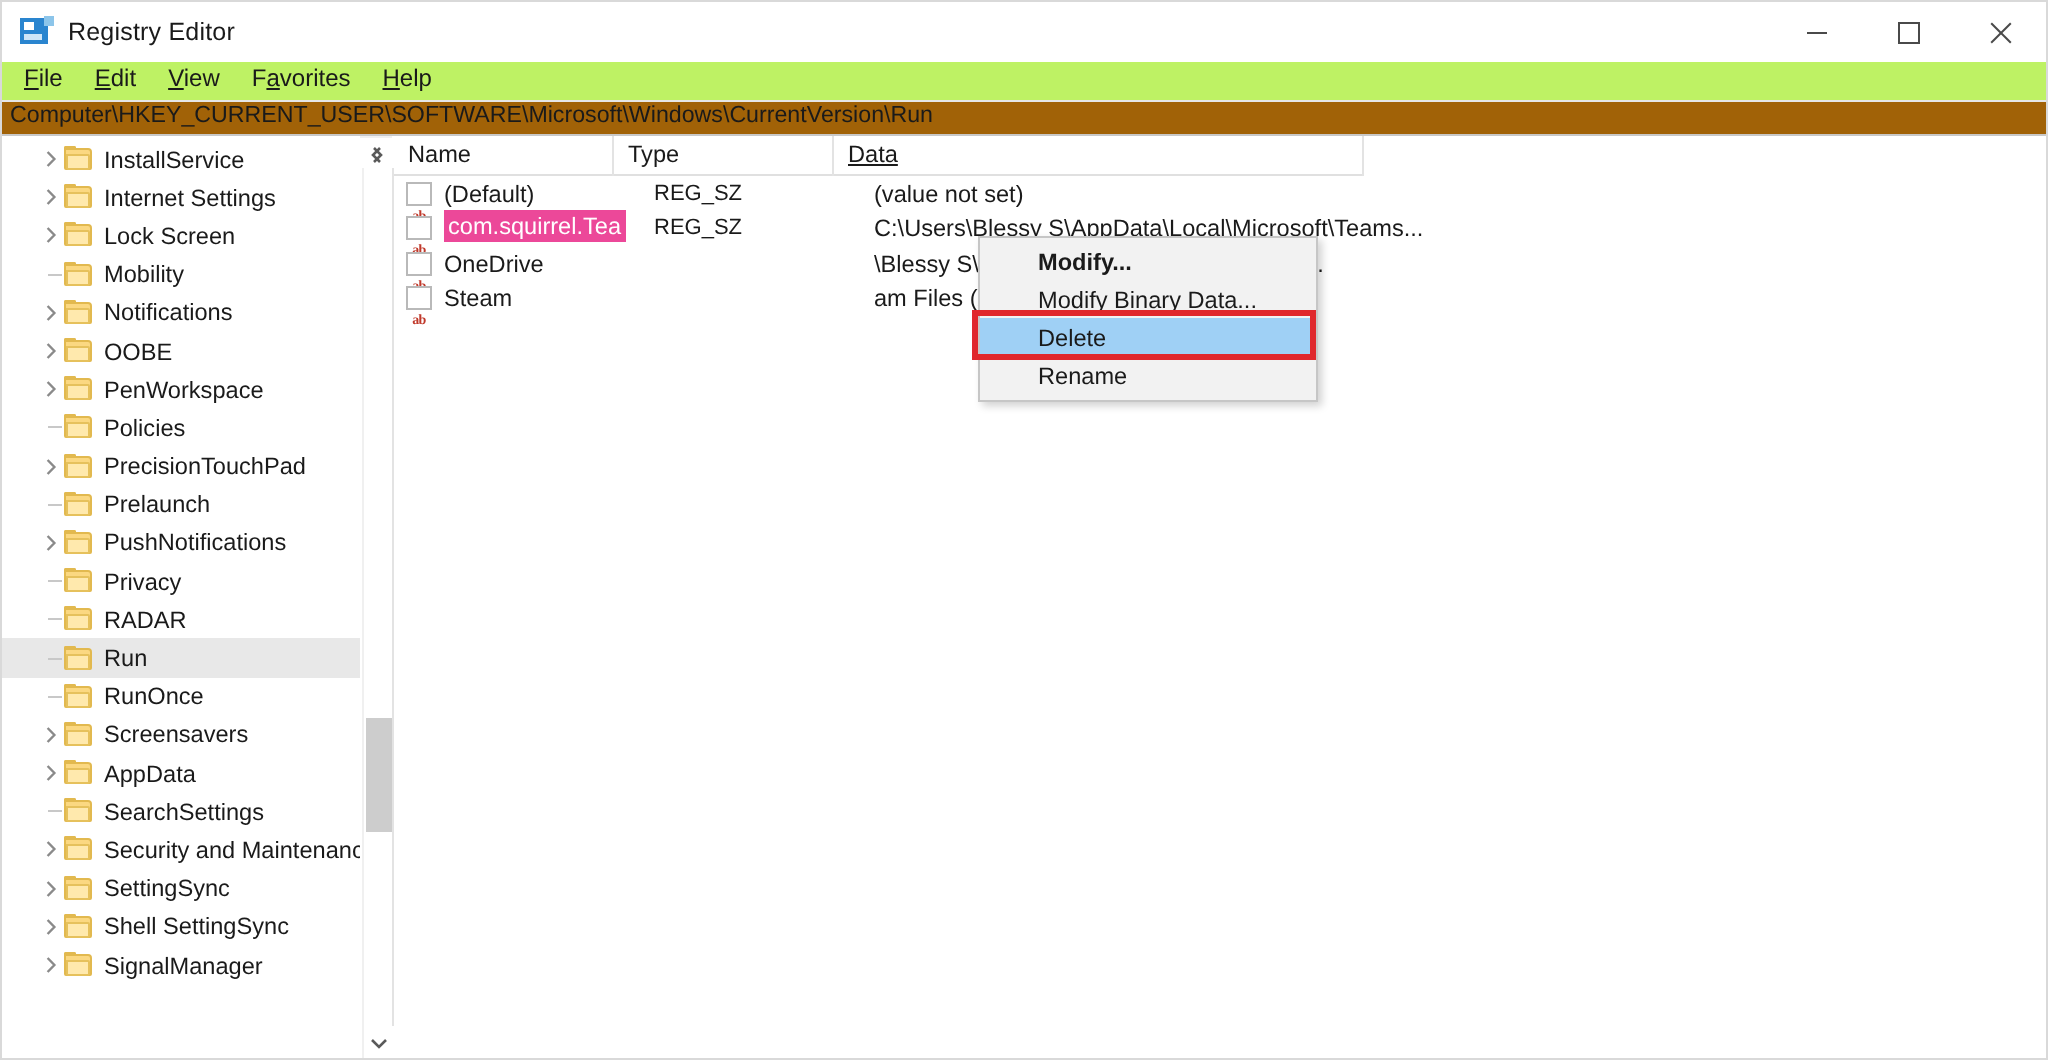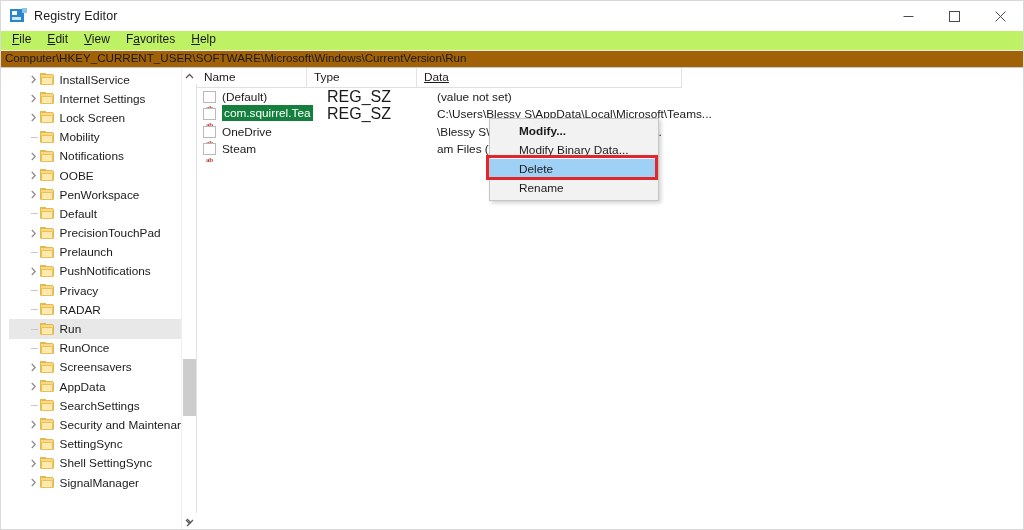--- a/index.html
+++ b/index.html
@@ -100,23 +100,22 @@
     min-height: 0;
     background: #ffffff;
   }
 
   
   .tree-panel {
     width: 196px; flex: 0 0 196px;
     position: relative;
     background: #ffffff;
     border-right: 1px solid #e3e3e3;
-    display: flex; flex-direction: column;
+    display: flex; 
     min-height: 0;
-    align-items: flex-end;
   }
   .tree-scroll {
     position: relative;
     flex: 1 1 auto;
     overflow: hidden;
     padding-top: 2px;
   }
   .tree-row {
     height: 19.2px;
     display: flex; align-items: center;
@@ -253,30 +252,30 @@
     font-size: 7px; font-weight: bold; color: #c0392b;
     font-family: "Liberation Serif", serif;
     letter-spacing: -0.3px;
   }
   .cell-name {
     width: 105px; flex: 0 0 105px;
     font-size: 11.8px; color: #1a1a1a;
     overflow: hidden; text-overflow: clip;
   }
   .cell-name .sel {
-    background: #15803d; color: #ffffff;
+    background: #ec4899; color: #ffffff;
     padding: 1px 2px 1px 2px;
     display: inline-block;
     max-width: 100px;
     overflow: hidden;
     white-space: nowrap;
   }
   .cell-type {
     width: 110px; flex: 0 0 110px;
-    font-size: 16px; color: #1a1a1a;
+    font-size: 11px; color: #1a1a1a;
     padding-left: 0px;
   }
   .cell-data {
     font-size: 11.8px; color: #1a1a1a;
     white-space: nowrap;
   }
 
   
   .ctx-menu {
     position: absolute;
@@ -449,21 +448,21 @@
             </div>
             <div class="tree-label">PenWorkspace</div>
           </div>
           <div class="tree-row">
             <div class="chev leaf"></div>
             <div class="folder">
               <div class="tab"></div>
               <div class="back"></div>
               <div class="front"></div>
             </div>
-            <div class="tree-label">Default</div>
+            <div class="tree-label">Policies</div>
           </div>
           <div class="tree-row">
             <div class="chev">
               <svg width="7" height="9" viewBox="0 0 7 9">
                 <polyline points="1.8,1 5.2,4.5 1.8,8" fill="none" stroke="currentColor" stroke-width="1.2"></polyline>
               </svg>
             </div>
             <div class="folder">
               <div class="tab"></div>
               <div class="back"></div>

